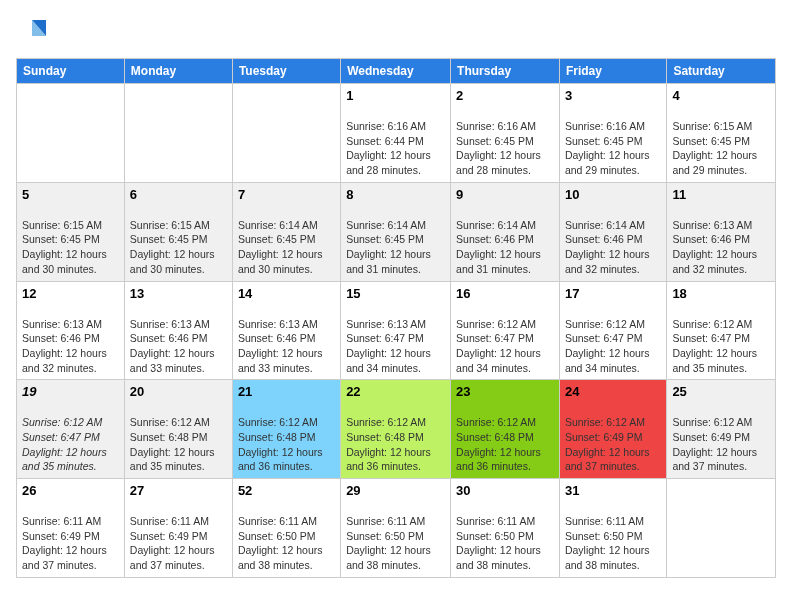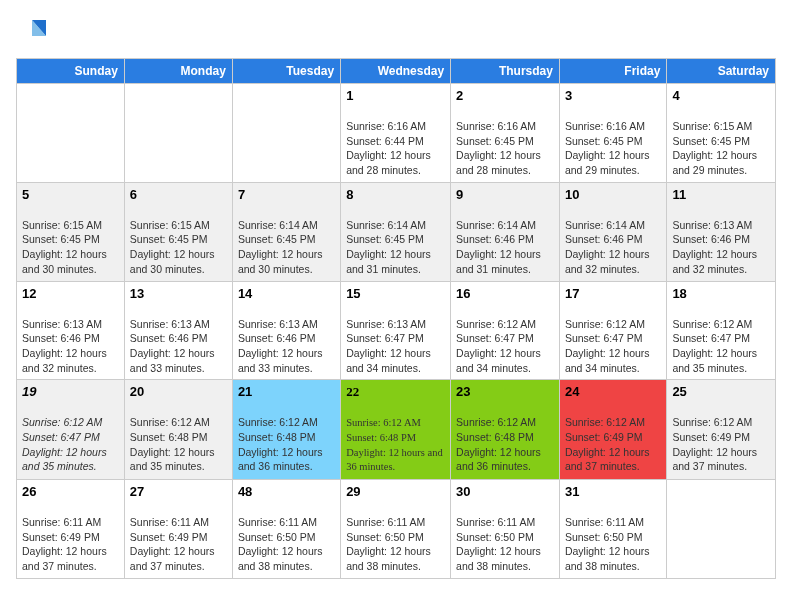--- a/index.html
+++ b/index.html
@@ -37,21 +37,21 @@
     }
     .calendar {
       width: 100%;
       border-collapse: collapse;
       font-size: 11px;
     }
     .calendar th {
       background: #2a7de1;
       color: #fff;
       font-weight: bold;
-      text-align: right;
+      text-align: left;
       padding: 5px 6px;
       border: 1px solid #ccc;
       font-size: 12px;
     }
     .calendar td {
       border: 1px solid #ccc;
       vertical-align: top;
       padding: 4px 5px;
       width: 113px;
       min-height: 80px;
@@ -243,21 +243,21 @@
           <div class="day-info" style="white-space: pre-line;">Sunrise: 6:12 AM
 Sunset: 6:48 PM
 Daylight: 12 hours and 35 minutes.</div>
         </td>
         <td style="background: #7dd3fc;">
           <span class="day-number">21</span>
           <div class="day-info" style="white-space: pre-line;">Sunrise: 6:12 AM
 Sunset: 6:48 PM
 Daylight: 12 hours and 36 minutes.</div>
         </td>
-        <td style="background: #84cc16; font-family: Liberation Serif, serif;">
+        <td style="background: #bef264;">
           <span class="day-number">22</span>
           <div class="day-info" style="white-space: pre-line;">Sunrise: 6:12 AM
 Sunset: 6:48 PM
 Daylight: 12 hours and 36 minutes.</div>
         </td>
         <td style="background: #84cc16;">
           <span class="day-number">23</span>
           <div class="day-info" style="white-space: pre-line;">Sunrise: 6:12 AM
 Sunset: 6:48 PM
 Daylight: 12 hours and 36 minutes.</div>
@@ -282,21 +282,21 @@
 Sunset: 6:49 PM
 Daylight: 12 hours and 37 minutes.</div>
         </td>
         <td>
           <span class="day-number">27</span>
           <div class="day-info" style="white-space: pre-line;">Sunrise: 6:11 AM
 Sunset: 6:49 PM
 Daylight: 12 hours and 37 minutes.</div>
         </td>
         <td>
-          <span class="day-number">48</span>
+          <span class="day-number">52</span>
           <div class="day-info" style="white-space: pre-line;">Sunrise: 6:11 AM
 Sunset: 6:50 PM
 Daylight: 12 hours and 38 minutes.</div>
         </td>
         <td>
           <span class="day-number">29</span>
           <div class="day-info" style="white-space: pre-line;">Sunrise: 6:11 AM
 Sunset: 6:50 PM
 Daylight: 12 hours and 38 minutes.</div>
         </td>

